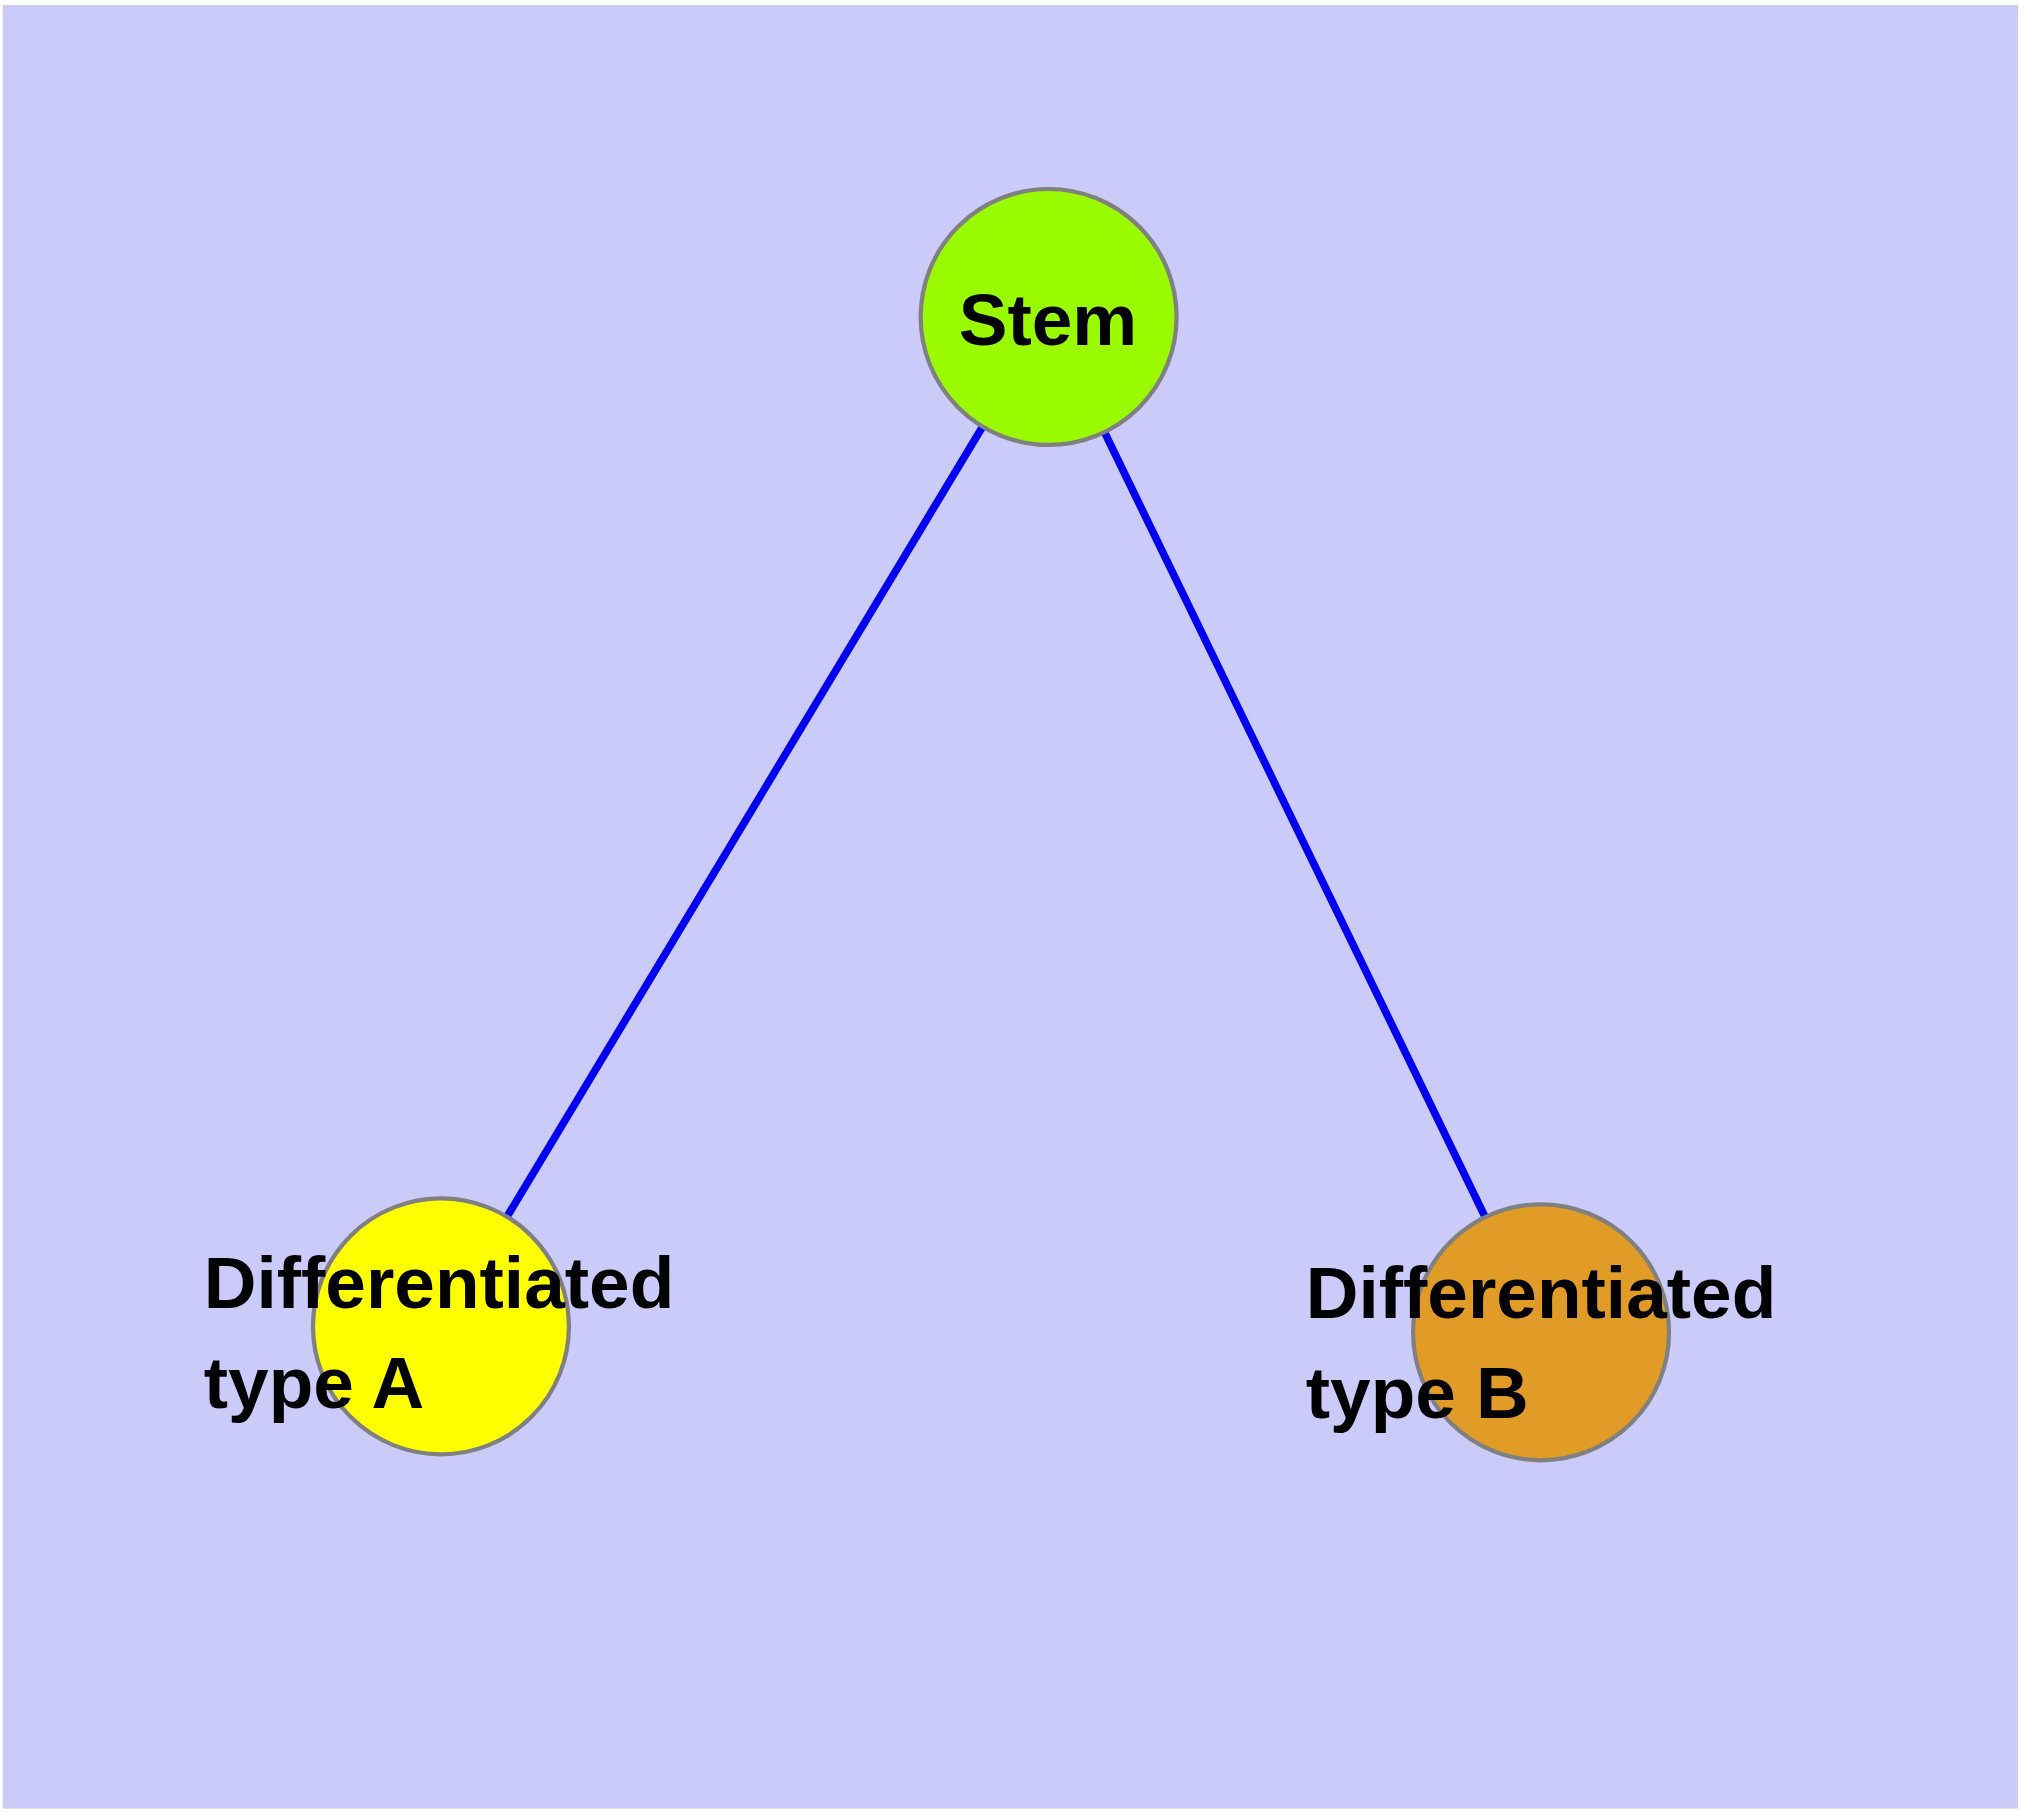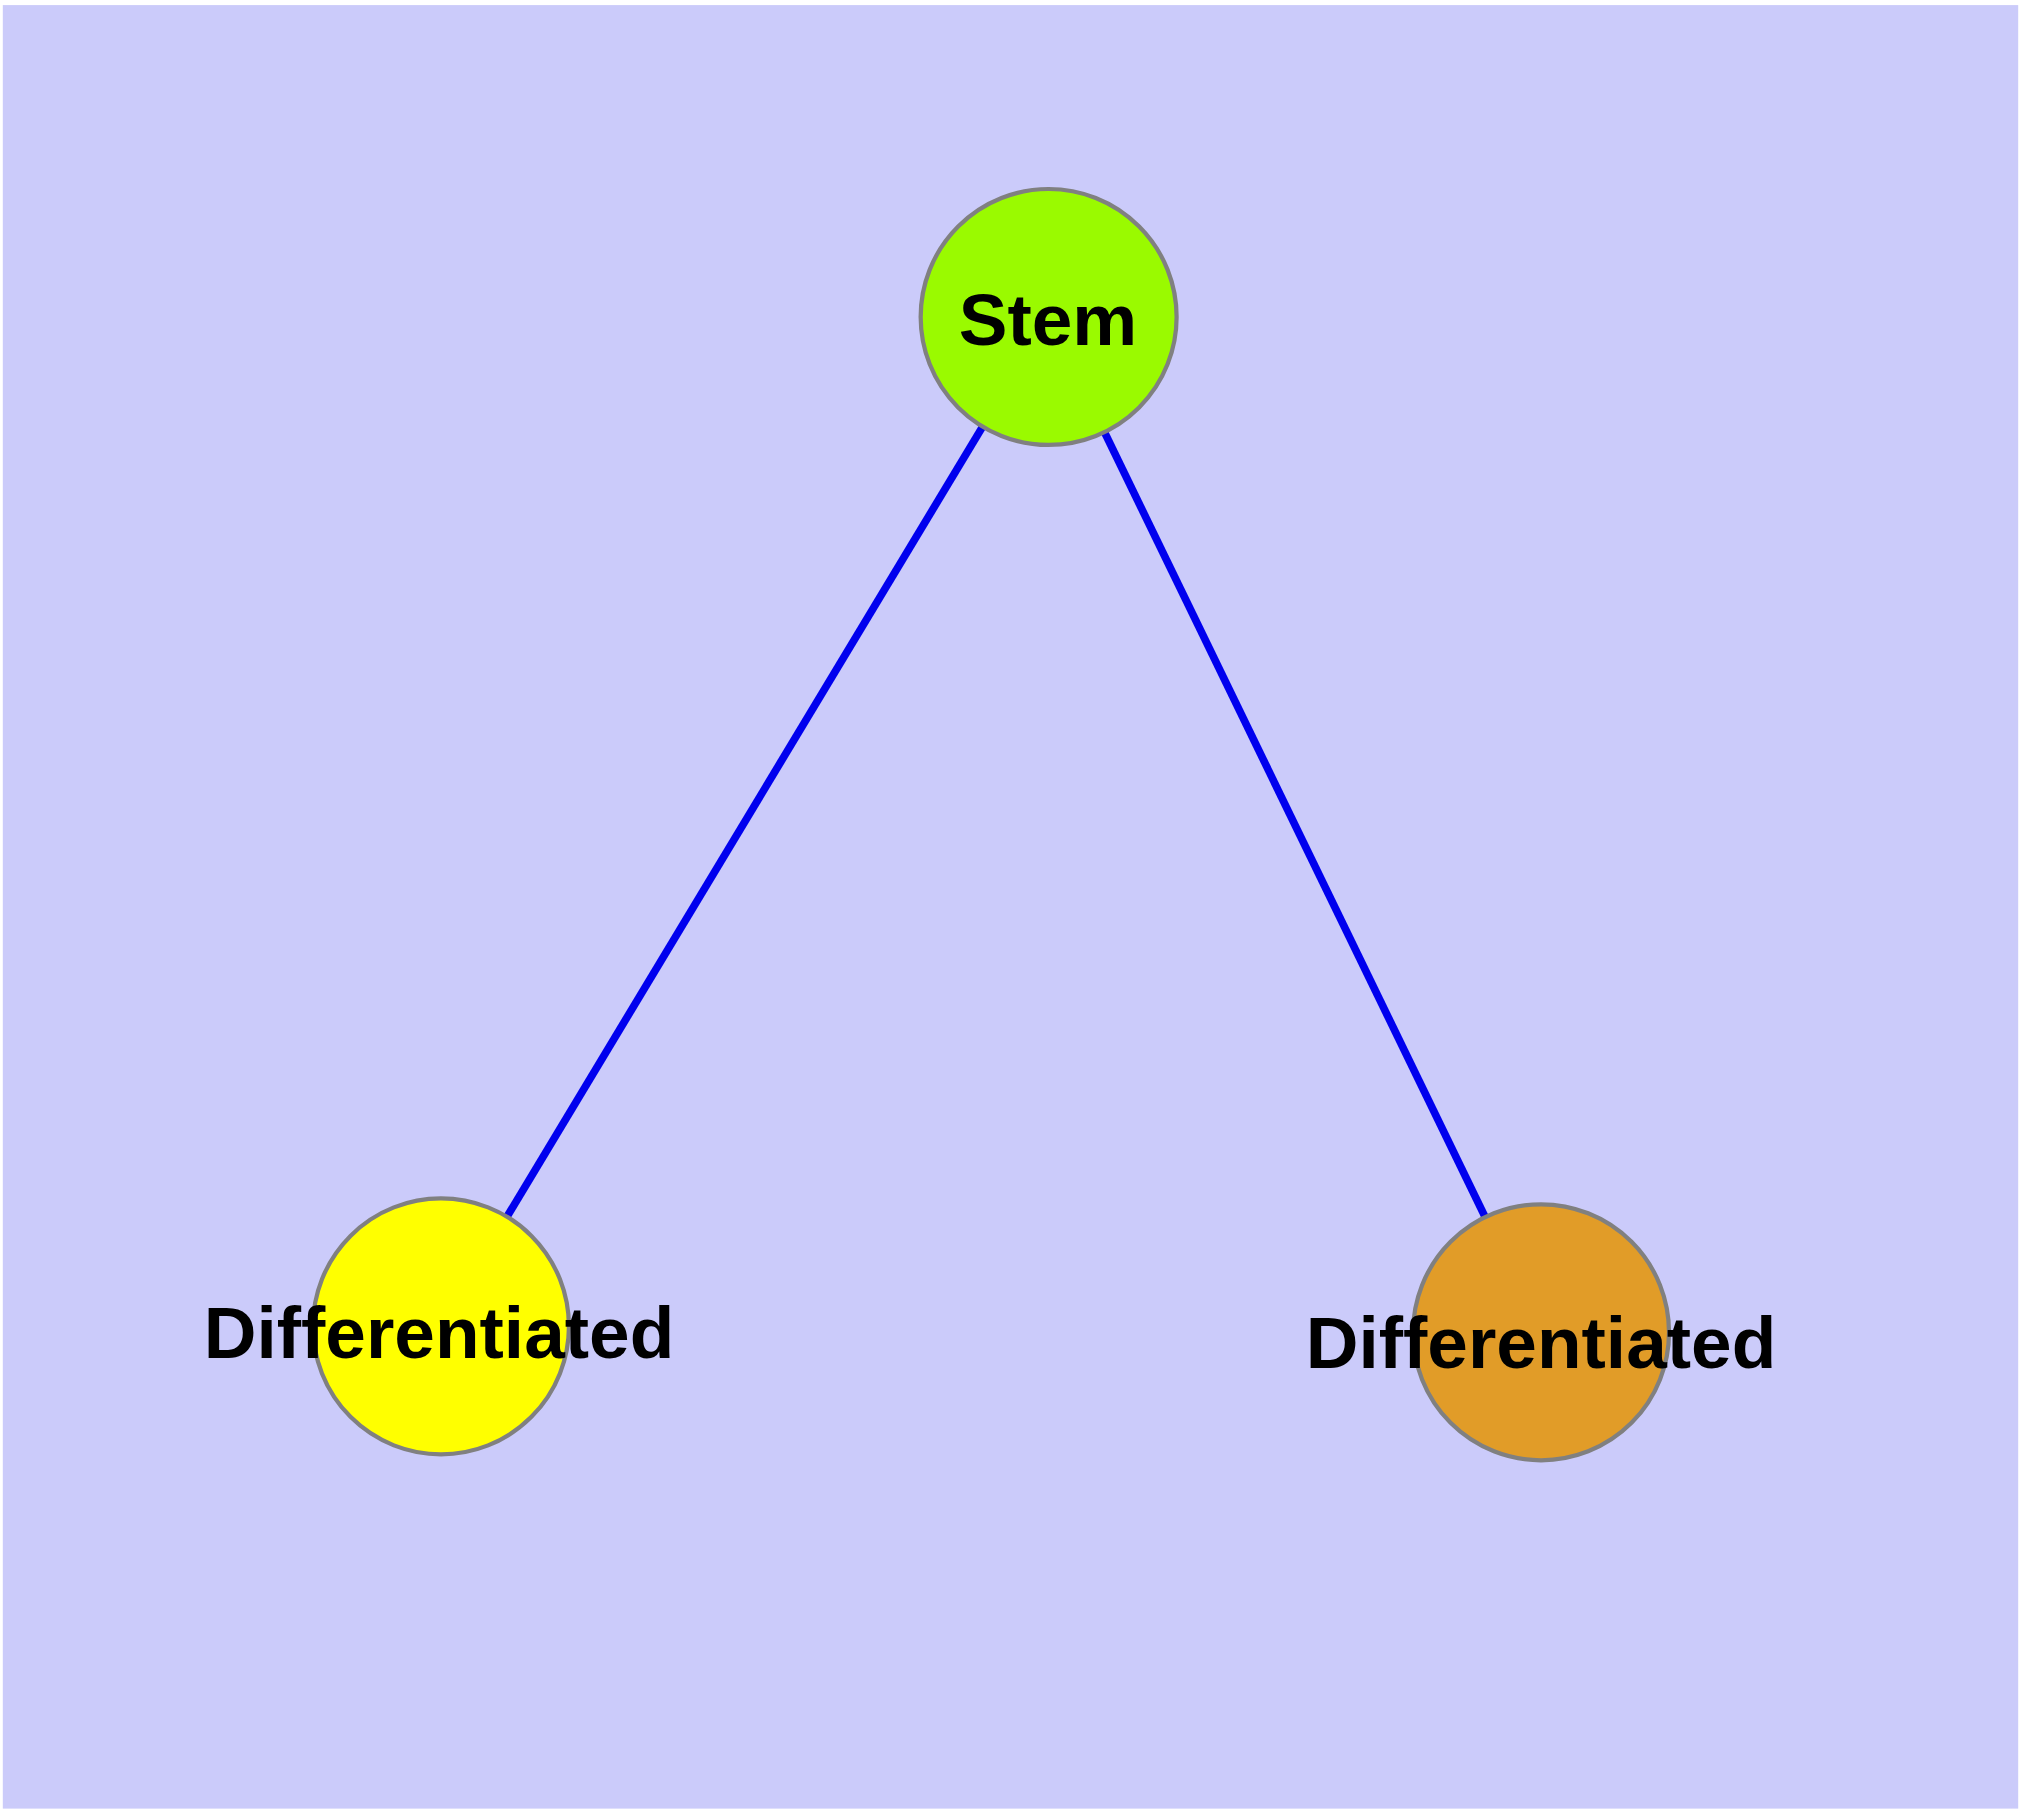--- a/index.html
+++ b/index.html
@@ -41,19 +41,21 @@
       <circle cx="520" cy="1565" r="151" fill="#FFFF00" stroke="#808080" stroke-width="5"></circle>
       <circle cx="1818" cy="1572" r="151" fill="#E19C28" stroke="#808080" stroke-width="5"></circle>
     </svg>
 
   <div class="node-label" id="label-stem" style="left: 1048px; top: 320px; color: rgb(0, 0, 0);">
     <div>Stem</div>
   </div>
 
   <div class="node-label" id="label-type-a" style="left: 439px; top: 1333px; color: rgb(0, 0, 0);">
     <div>Differentiated</div>
+    <div>type A</div>
   </div>
 
   <div class="node-label" id="label-type-b" style="left: 1541px; top: 1343px; color: rgb(0, 0, 0);">
     <div>Differentiated</div>
+    <div>type B</div>
   </div>
 </div>
 
 
 </body></html>

